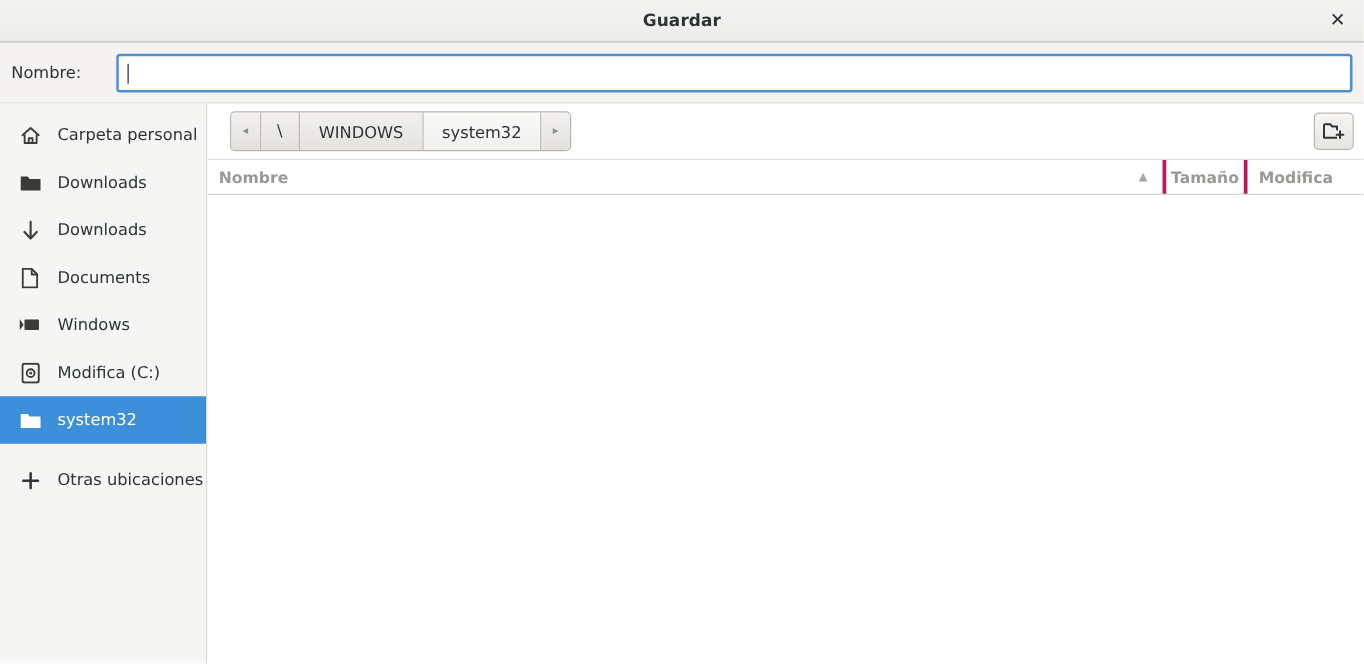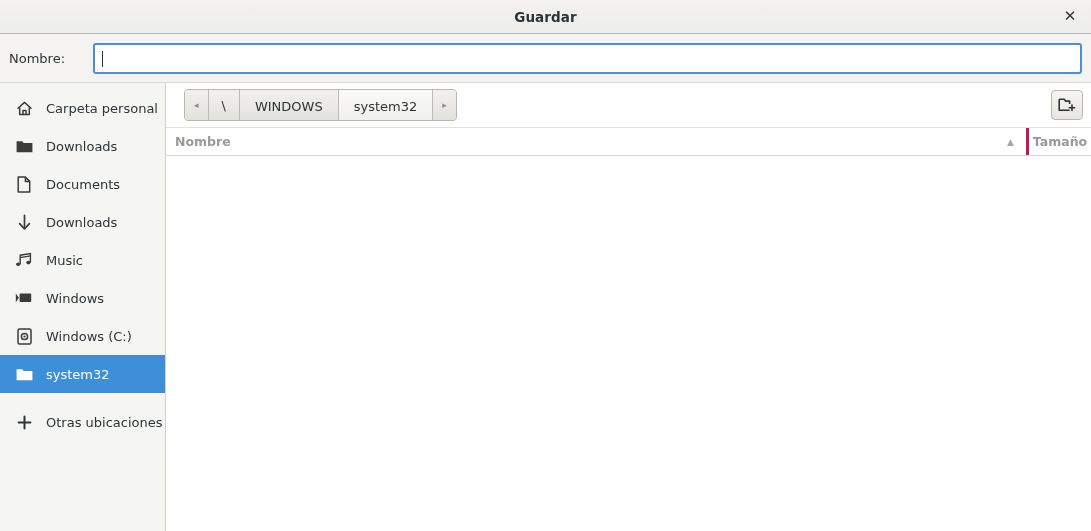--- a/index.html
+++ b/index.html
@@ -316,49 +316,38 @@
           <span class="pi">
             <svg width="17" height="15" viewBox="0 0 17 15" fill="currentColor">
               <path d="M0.6 2.2 h5.6 l1.5 1.9 h8.7 v9.2 h-15.8 z"></path>
             </svg>
           </span>
           <span class="pl">Downloads</span>
         </div>
 
         <div class="place">
           <span class="pi">
+            <svg width="15" height="17" viewBox="0 0 15 17" fill="none" stroke="currentColor" stroke-width="1.7">
+              <path d="M7.5 1.4 V14.2" stroke-linecap="round"></path>
+              <path d="M2.6 9.6 L7.5 14.8 L12.4 9.6" stroke-linecap="round" stroke-linejoin="round"></path>
+            </svg>
+          </span>
+          <span class="pl">Downloads</span>
+        </div>
+
+        <div class="place">
+          <span class="pi">
             <svg width="14" height="17" viewBox="0 0 14 17" fill="none" stroke="currentColor" stroke-width="1.5">
               <path d="M1.2 1.1 h7.2 l4.3 4.3 v10.5 h-11.5 z" stroke-linejoin="round"></path>
               <path d="M8.4 1.1 v4.5 h4.3" stroke-linejoin="round"></path>
             </svg>
           </span>
           <span class="pl">Documents</span>
         </div>
 
-        <div class="place">
-          <span class="pi">
-            <svg width="15" height="17" viewBox="0 0 15 17" fill="none" stroke="currentColor" stroke-width="1.7">
-              <path d="M7.5 1.4 V14.2" stroke-linecap="round"></path>
-              <path d="M2.6 9.6 L7.5 14.8 L12.4 9.6" stroke-linecap="round" stroke-linejoin="round"></path>
-            </svg>
-          </span>
-          <span class="pl">Downloads</span>
-        </div>
-
-        <div class="place">
-          <span class="pi">
-            <svg width="18" height="16" viewBox="0 0 18 16" fill="none" stroke="currentColor" stroke-width="1.4">
-              <path d="M5.2 12.1 V3.2 L15.4 1.5 V10.4"></path>
-              <ellipse cx="3.2" cy="12.3" rx="2.1" ry="1.8" fill="currentColor" stroke="none"></ellipse>
-              <ellipse cx="13.4" cy="10.6" rx="2.1" ry="1.8" fill="currentColor" stroke="none"></ellipse>
-              <path d="M5.2 5.6 L15.4 3.9"></path>
-            </svg>
-          </span>
-          <span class="pl">Music</span>
-        </div>
 
 
         <div class="place">
           <span class="pi">
             <svg width="18" height="12" viewBox="0 0 18 12" fill="currentColor">
               <rect x="4.6" y="1.6" width="11.6" height="8.4" rx="0.8"></rect>
               <path d="M0.8 1.4 L3.9 5.8 L0.8 10.2 z"></path>
             </svg>
           </span>
           <span class="pl">Windows</span>
@@ -366,21 +355,21 @@
 
 
         <div class="place">
           <span class="pi">
             <svg width="15" height="17" viewBox="0 0 15 17" fill="none" stroke="currentColor" stroke-width="1.5">
               <rect x="1" y="1" width="13" height="15" rx="1.6"></rect>
               <circle cx="7.5" cy="8.5" r="3.1"></circle>
               <circle cx="7.5" cy="8.5" r="1.1" fill="currentColor" stroke="none"></circle>
             </svg>
           </span>
-          <span class="pl">Windows (C:)</span>
+          <span class="pl">Modifica (C:)</span>
         </div>
 
         <div class="place selected">
           <span class="pi">
             <svg width="17" height="15" viewBox="0 0 17 15" fill="currentColor">
               <path d="M0.6 2.2 h5.6 l1.5 1.9 h8.7 v9.2 h-15.8 z"></path>
             </svg>
           </span>
           <span class="pl">system32</span>
         </div>
@@ -418,19 +407,20 @@
           </span>
         </div>
       </div>
 
       <div class="col-headers">
         <div class="col col-name">
           <span>Nombre</span>
           <span class="sortmark">▲</span>
         </div>
         <div class="col col-size">Tamaño</div>
+        <div class="col col-modified">Modifica</div>
       </div>
 
       <div class="filelist"></div>
 
     </div>
   </div>
 </div>
 
 </body></html>

